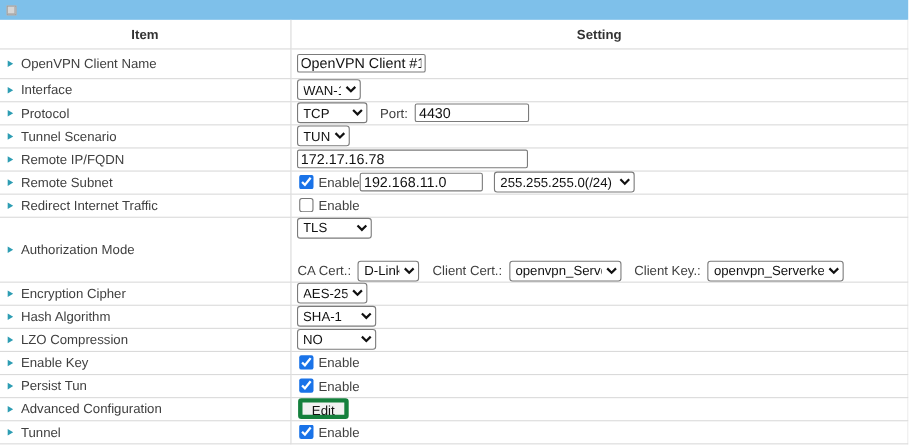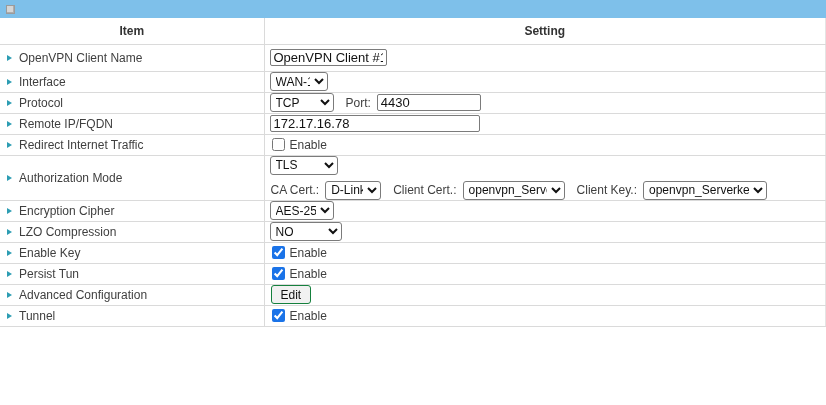--- a/index.html
+++ b/index.html
@@ -37,31 +37,31 @@
   input[type="text"] { height:17px; border:1px solid #7b7b7b; border-radius:2px;
                        font-family:"Liberation Sans",sans-serif; font-size:13px;
                        padding:0 3px; margin:0; background:#fff; color:#111; }
   select { height:19px; border:1px solid #7b7b7b; border-radius:3px;
            font-family:"Liberation Sans",sans-serif; font-size:12px;
            background:#fff; color:#111; padding:0 1px; margin:0; }
   input[type="checkbox"] { width:13px; height:13px; accent-color:#1a73e8;
                            margin:0 5px 0 2px; flex:0 0 auto; }
   .enable-label { color:#3f3f3f; }
   button.edit-btn { font-family:"Liberation Sans",sans-serif; font-size:12px; color:#111;
-                    height:19px; padding:0 9px; border:1px solid #15803d; border-radius:3px;
+                    height:19px; padding:0 9px; border:4px solid #15803d; border-radius:3px;
                     background:#f1f1f1; margin-left:1px; }
 
   .w-name { width:117px; } .w-port { width:104px; } .w-remoteip { width:210px; }
   .w-subnet { width:112px; margin-left:6px; } .w-mask { width:128px; margin-left:10px; }
   .w-wan { width:58px; } .w-tcp { width:64px; } .w-tun { width:48px; }
   .w-tls { width:68px; } .w-ca { width:56px; } .w-ccert { width:102px; } .w-ckey { width:124px; }
   .w-aes { width:64px; } .w-sha { width:72px; } .w-no { width:72px; }
   .lbl-gap { margin:0 6px 0 12px;text-align:right; }
   .lbl-first { margin:0 6px 0 1px; }
-  .auth-line2 { margin-top:6px; }
+  .auth-line2 { margin-top:20px; }
 </style>
 </head>
 <body>
 
 <div class="window">
 
   <div class="title-bar">
     <span class="title-icon"></span>
   </div>
 
@@ -103,30 +103,53 @@
             <div class="ctl-line">
         <select class="w-tcp">
           <option>TCP</option>
         </select>
         <span class="lbl-gap">Port:</span>
         <input type="text" class="w-port" value="4430" style="">
       </div>
           </td>
     </tr>
 
+    <tr class="r-std">
+      <td class="item-cell"><span class="arrow-icon"></span><span class="item-label">Tunnel Scenario</span></td>
+      <td class="setting-cell">
+            <div class="ctl-line">
+        <select class="w-tun">
+          <option>TUN</option>
+        </select>
+      </div>
+          </td>
+    </tr>
 
     <tr class="r-std">
       <td class="item-cell"><span class="arrow-icon"></span><span class="item-label">Remote IP/FQDN</span></td>
       <td class="setting-cell">
             <div class="ctl-line">
         <input type="text" class="w-remoteip" value="172.17.16.78" style="">
       </div>
           </td>
     </tr>
 
+    <tr class="r-std">
+      <td class="item-cell"><span class="arrow-icon"></span><span class="item-label">Remote Subnet</span></td>
+      <td class="setting-cell">
+            <div class="ctl-line">
+        <input type="checkbox" checked="" style="">
+        <span class="enable-label">Enable</span>
+        <input type="text" class="w-subnet" value="192.168.11.0" style="">
+        <select class="w-mask">
+          <option>255.255.255.0(/24)</option>
+        </select>
+      </div>
+          </td>
+    </tr>
 
     <tr class="r-std">
       <td class="item-cell"><span class="arrow-icon"></span><span class="item-label">Redirect Internet Traffic</span></td>
       <td class="setting-cell">
             <div class="ctl-line">
         <input type="checkbox" style="">
         <span class="enable-label">Enable</span>
       </div>
           </td>
     </tr>
@@ -161,20 +184,30 @@
       <td class="item-cell"><span class="arrow-icon"></span><span class="item-label">Encryption Cipher</span></td>
       <td class="setting-cell">
             <div class="ctl-line">
         <select class="w-aes">
           <option>AES-256</option>
         </select>
       </div>
           </td>
     </tr>
 
+    <tr class="r-std">
+      <td class="item-cell"><span class="arrow-icon"></span><span class="item-label">Hash Algorithm</span></td>
+      <td class="setting-cell">
+            <div class="ctl-line">
+        <select class="w-sha">
+          <option>SHA-1</option>
+        </select>
+      </div>
+          </td>
+    </tr>
 
     <tr class="r-std">
       <td class="item-cell"><span class="arrow-icon"></span><span class="item-label">LZO Compression</span></td>
       <td class="setting-cell">
             <div class="ctl-line">
         <select class="w-no">
           <option>NO</option>
         </select>
       </div>
           </td>

